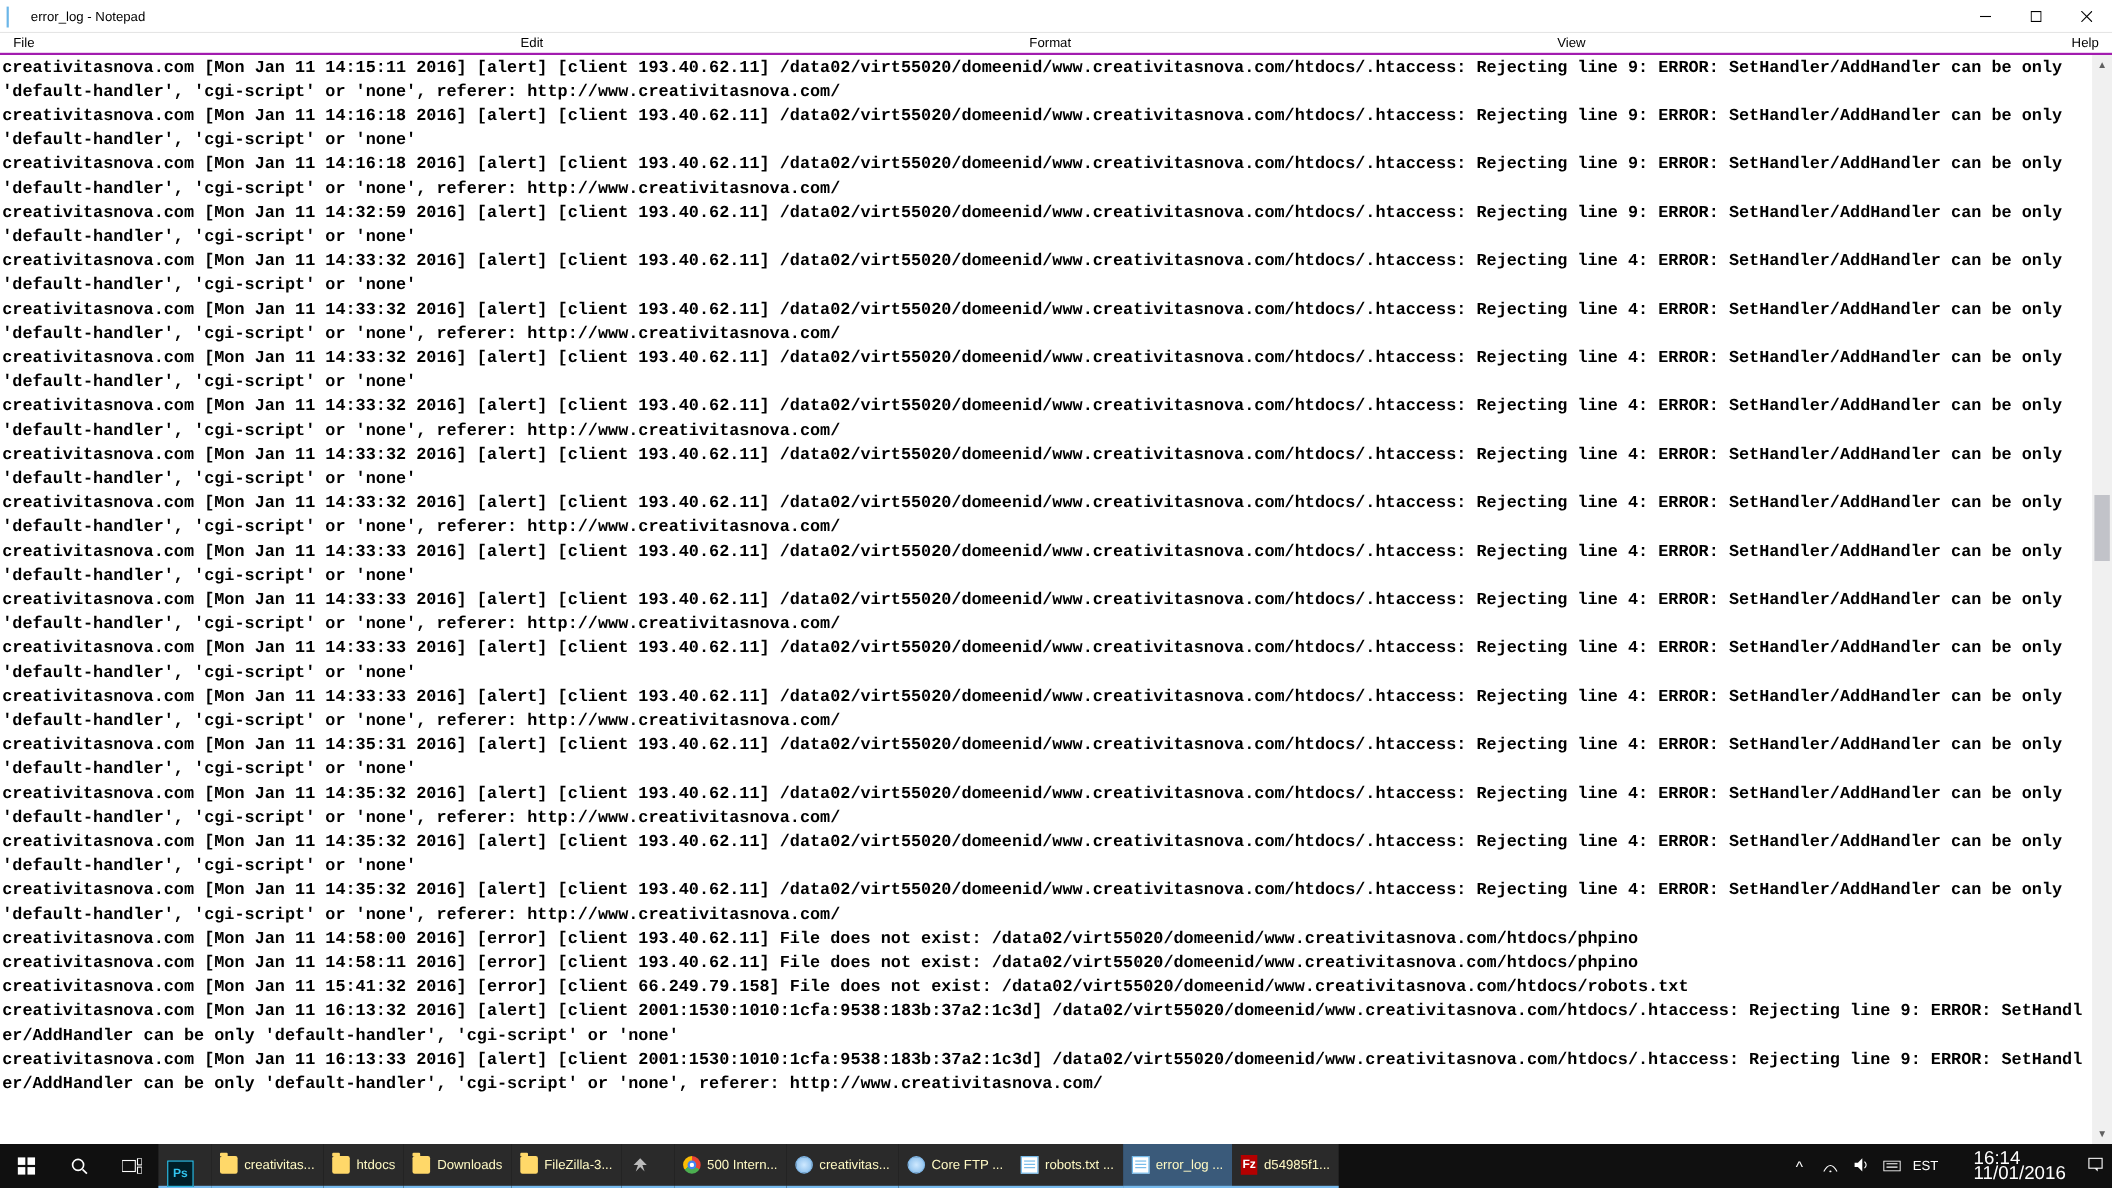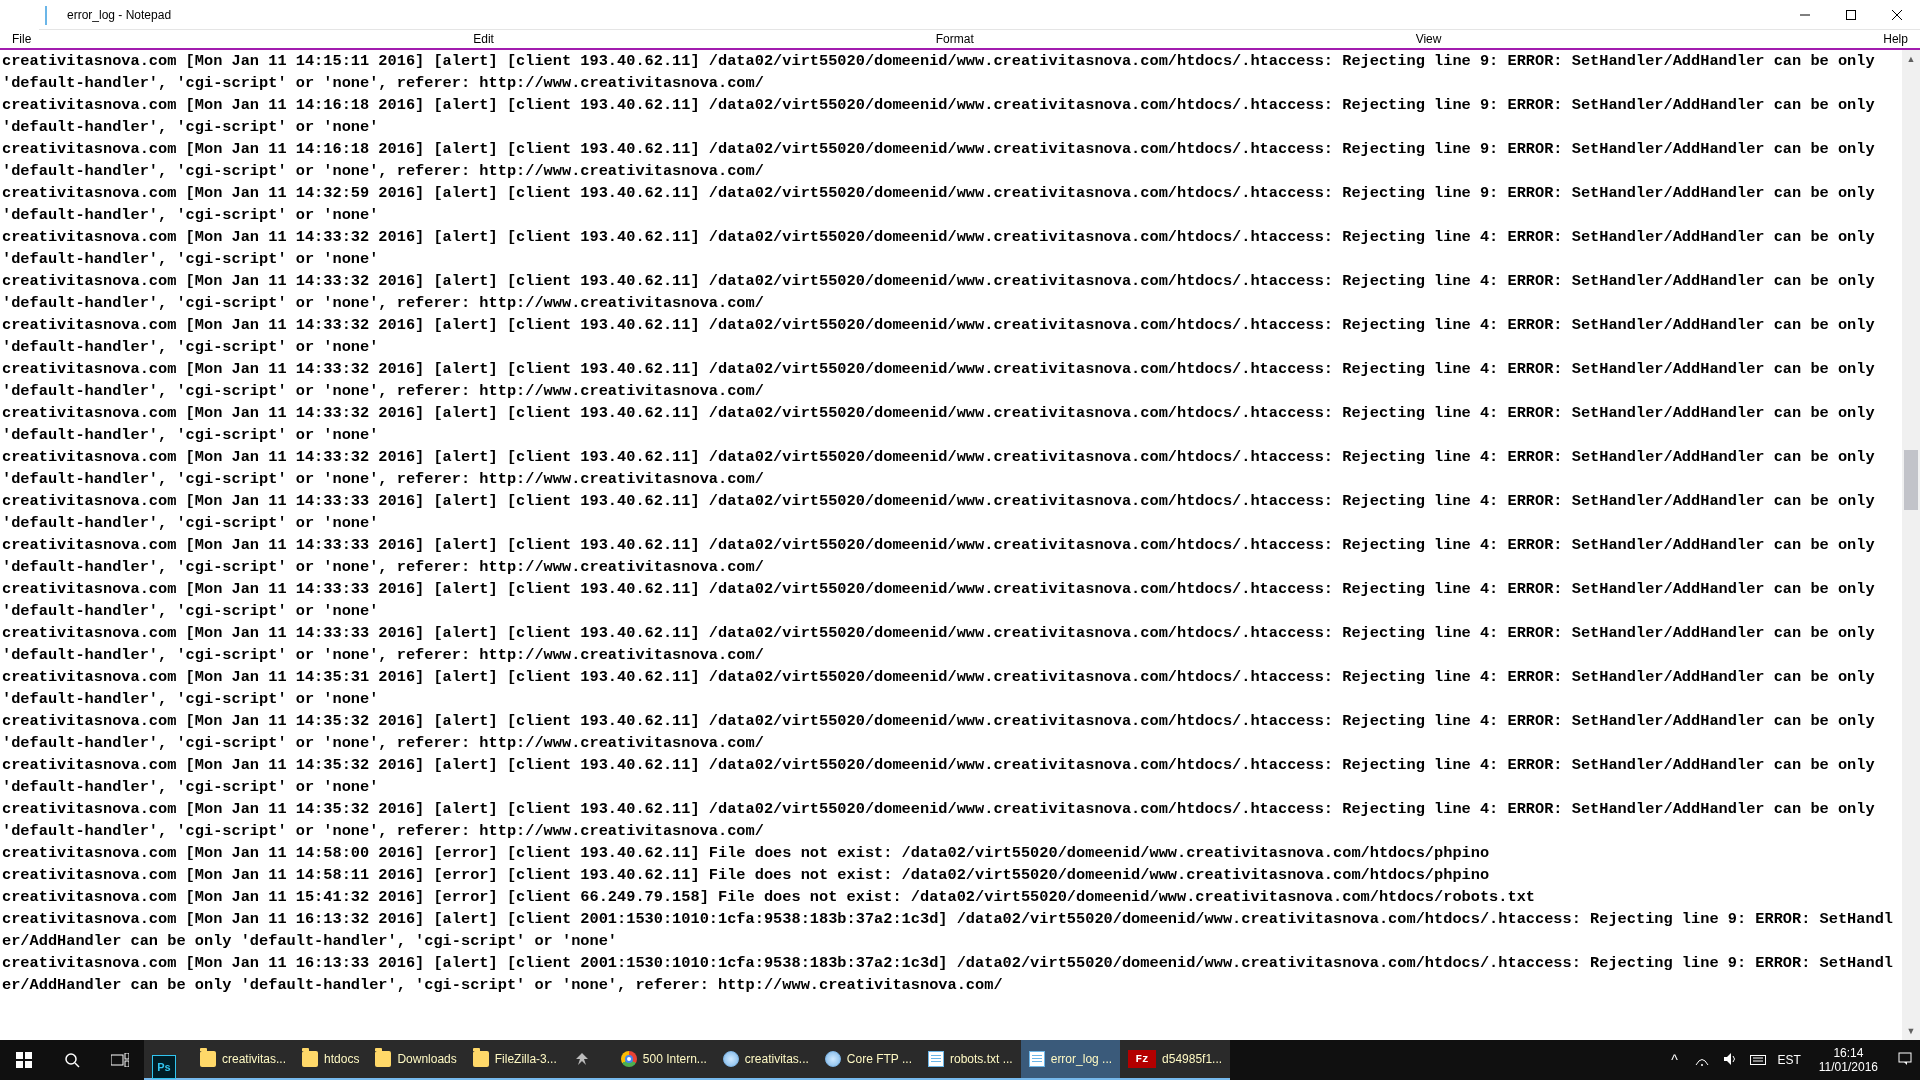--- a/index.html
+++ b/index.html
@@ -1,18 +1,18 @@
 <!DOCTYPE html>
 <html><head>
 <meta charset="utf-8">
 <style>
   * { margin: 0; padding: 0; box-sizing: border-box; }
   html, body { width: 1920px; height: 1080px; overflow: hidden; font-family: "Segoe UI", Tahoma, sans-serif; background: #fff; }
   .titlebar {
-    height: 30px; background: #fff; display: flex; align-items: center; border-bottom: 1px solid #e5e5e5; margin-left: 39px;
+    height: 30px; background: #fff; display: flex; align-items: center; border-bottom: 1px solid #e5e5e5;
   }
   .titlebar .icon { width: 16px; height: 16px; margin: 0 6px 0 6px; }
   .titlebar .title { font-size: 12px; color: #000; flex: 1; }
   .titlebar .win-controls { display: flex; }
   .titlebar .win-btn { width: 46px; height: 30px; display: flex; align-items: center; justify-content: center; }
   .menubar {
     height: 20px; background: #fff; display: flex; align-items: center; padding: 0 4px; font-size: 12px;
     border-bottom: 2px solid #a21caf;
     justify-content: space-between;
   }
@@ -32,27 +32,27 @@
     color: #fff; font-size: 12px;
   }
   .taskbar .start, .taskbar .tb-icon { width: 48px; height: 40px; display: flex; align-items: center; justify-content: center; }
   .taskbar .tb-item {
     height: 40px; display: flex; align-items: center; padding: 0 8px; gap: 6px;
     border-bottom: 2px solid transparent; max-width: 130px; min-width: 48px;
   }
   .taskbar .tb-item.running { background: #2a2a2a; border-bottom: 2px solid #76b9ed; }
   .taskbar .tb-item .lbl { white-space: nowrap; overflow: hidden; text-overflow: ellipsis; font-size: 12px; color: #fef9c3; }
   .taskbar .tray { margin-left: auto; display: flex; align-items: center; gap: 10px; padding-right: 6px; }
-  .taskbar .clock { text-align: center; font-size: 12px; line-height: 14px; padding: 0 8px; }
+  .taskbar .clock { text-align: left; font-size: 17px; line-height: 14px; padding: 0 8px; margin-left: 14px; }
   .folder-icon { width:16px; height:16px; background: #ffd869; border-radius: 2px; position: relative; }
   .folder-icon::before { content:""; position:absolute; top:-3px; left:0; width:7px; height:3px; background:#ffd869; border-radius:1px 1px 0 0; }
   .ps-icon { width: 24px; height: 24px; background:#001d26; color:#31c5f0; font-weight:bold; font-size:11px; display:flex; align-items:center; justify-content:center; border:1px solid #31c5f0;margin-top:16px; }
   .chrome-icon { width:16px; height:16px; border-radius:50%; background: conic-gradient(#ea4335 0 120deg, #4caf50 120deg 240deg, #fbbc05 240deg 360deg); position:relative; }
   .chrome-icon::after { content:""; position:absolute; inset:4px; background:#fff; border-radius:50%; border:2px solid #4285f4; }
-  .fz-icon { width:28px; height:18px; background:#b40000; color:#fff; font-weight:bold; font-size:11px; display:flex; align-items:center; justify-content:center;font-family:Liberation Mono, monospace; }
+  .fz-icon { width:15px; height:18px; background:#b40000; color:#fff; font-weight:bold; font-size:11px; display:flex; align-items:center; justify-content:center; }
   .np-icon { width:16px; height:16px; background:#fff; border:1px solid #6bb6e8; position:relative; }
   .np-icon::before { content:""; position:absolute; left:2px; top:3px; right:2px; height:1px; background:#6bb6e8; box-shadow:0 3px 0 #6bb6e8, 0 6px 0 #6bb6e8; }
   .globe-icon { width:16px; height:16px; border:1px solid #7fb7e8; border-radius:50%; position:relative; background:radial-gradient(#cfe9ff,#7fb7e8); }
   .bat-icon { width:16px; height:16px; color:#b0b0b0; display:flex; align-items:center; justify-content:center; }
   .tray-ico { color:#fff; font-size:14px; width:18px; text-align:center; }
 </style>
 </head>
 <body>
 
 <div class="titlebar">

